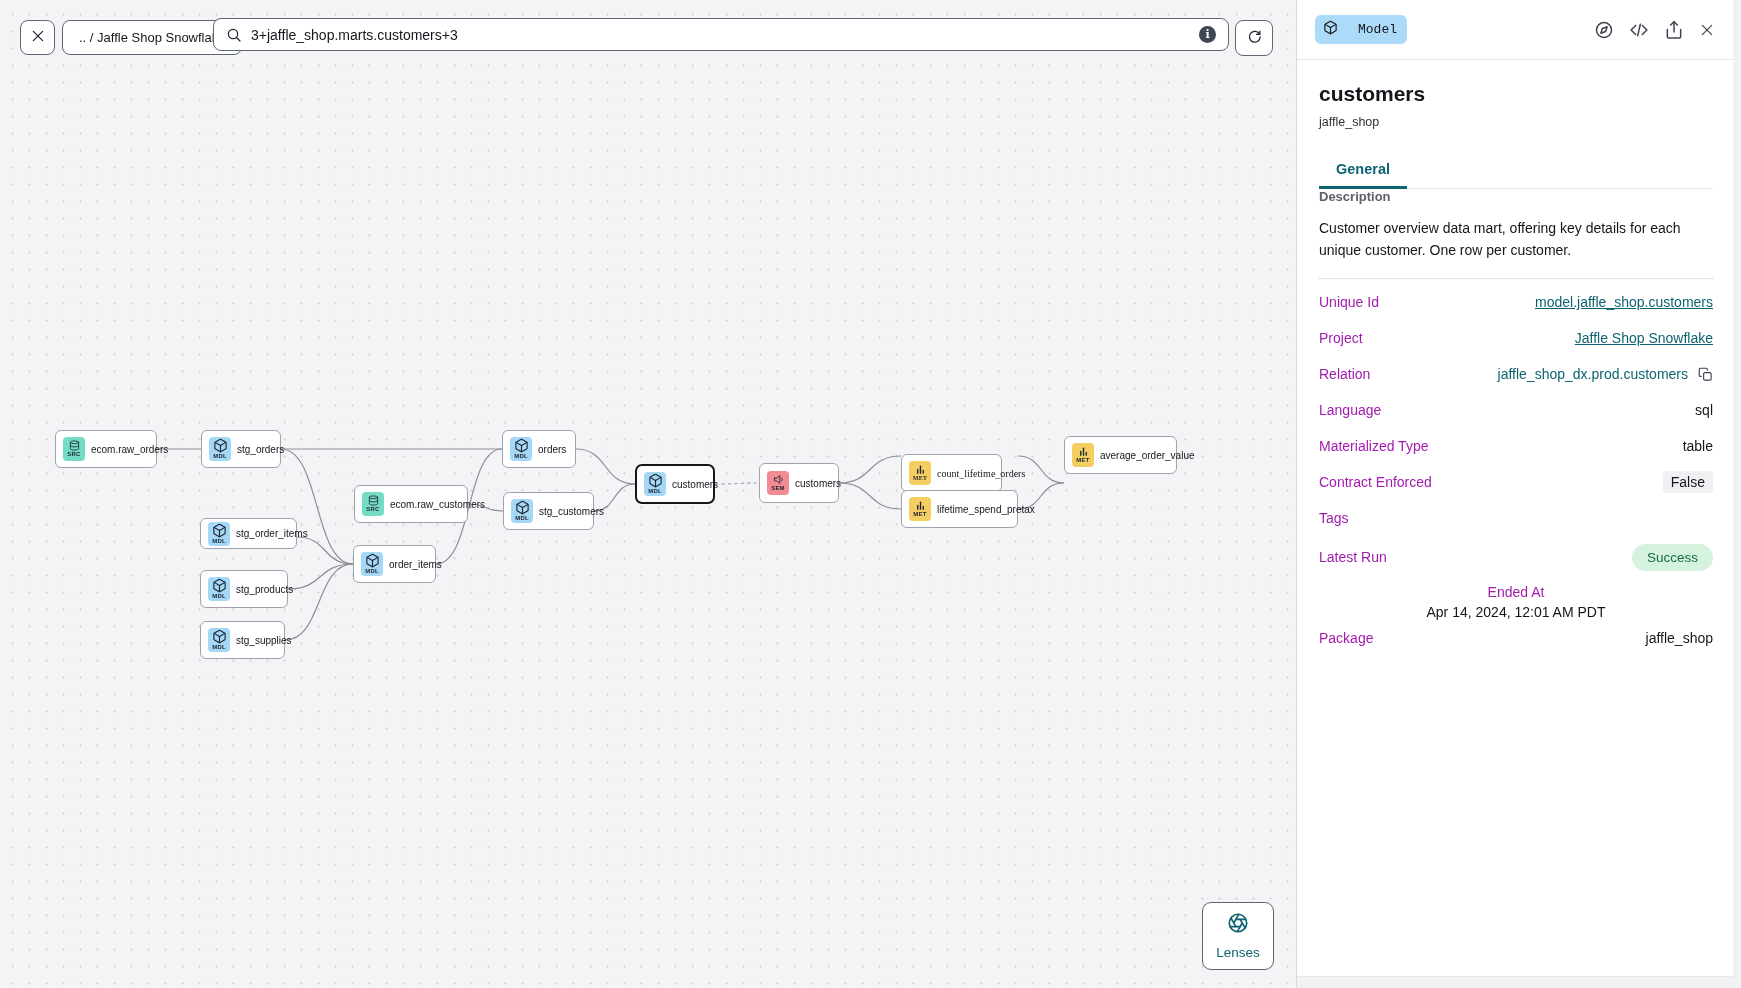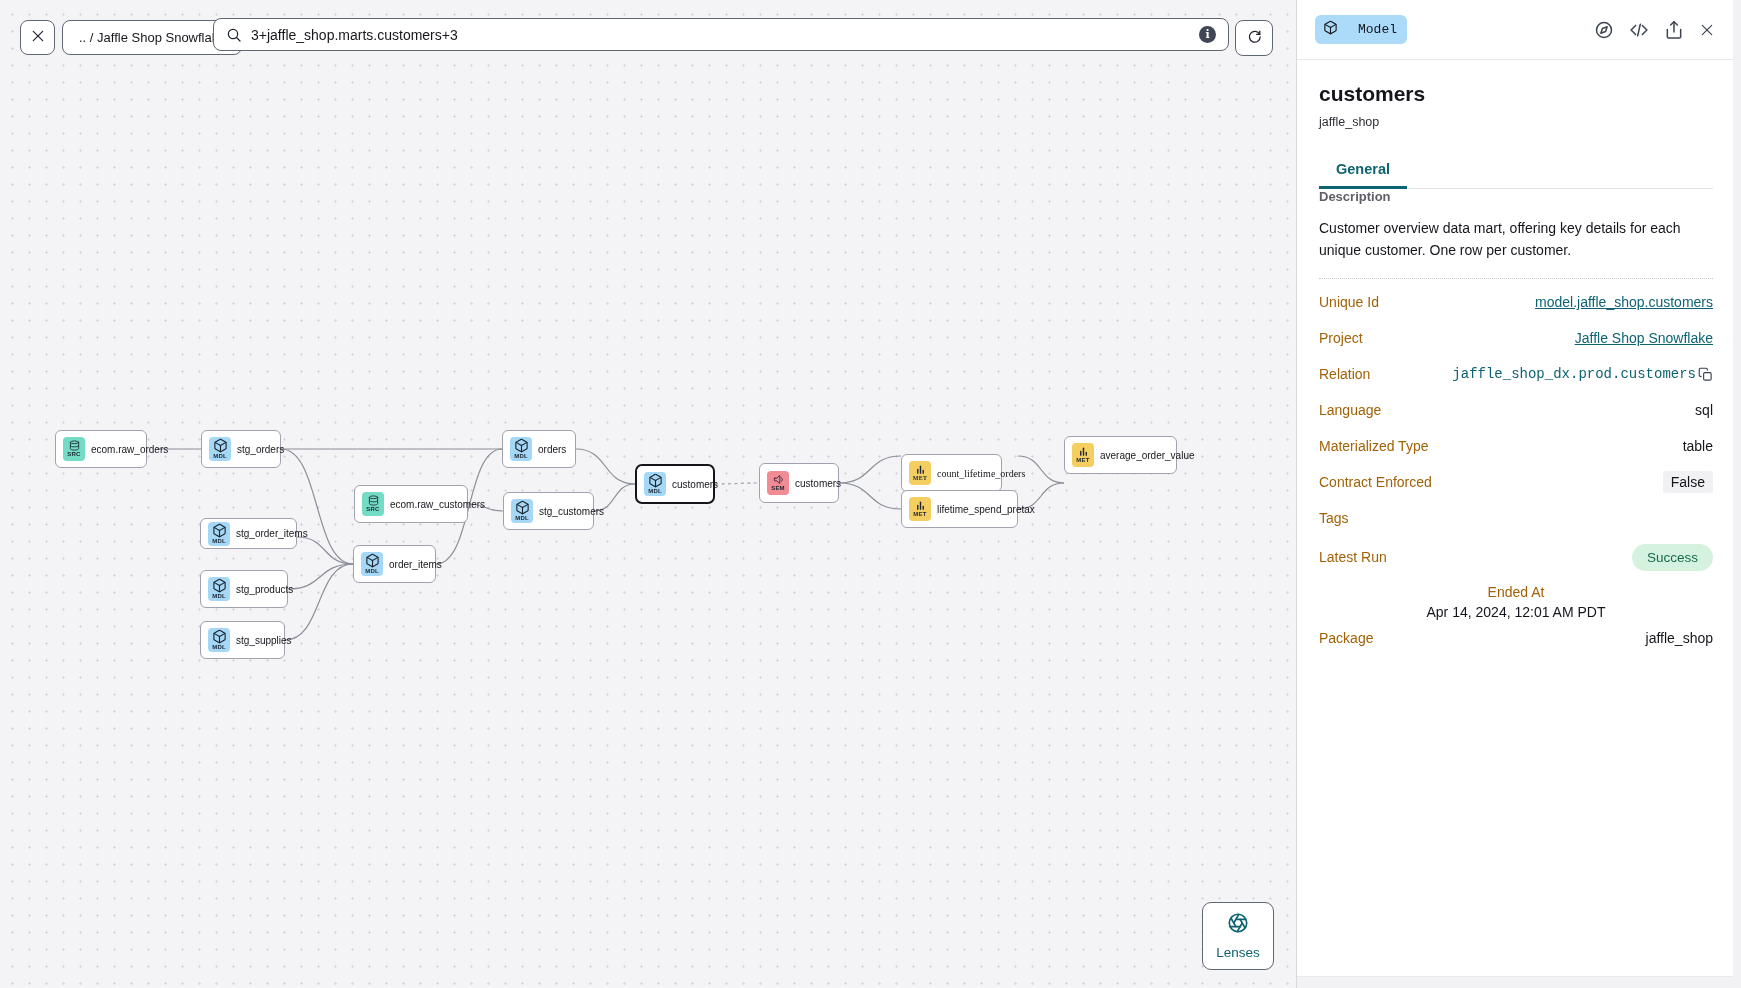--- a/index.html
+++ b/index.html
@@ -104,24 +104,24 @@
   }
 
   .sect-label { font-size:13px; font-weight:bold; color:#5f5f68; }
   .desc { margin-top:13px; font-size:14px; line-height:1.58; color:#15151c; }
   .dotted-sep { border-top:1px dotted #c6c7cd; margin-top:17px; }
 
   .frows { margin-top:5px; }
   .frow { height:36px; display:flex; align-items:center; justify-content:space-between; font-size:14px; }
   .frow.tall { height:42px; }
   .frow.gap-top { margin-top:6px;flex-direction:column; }
-  .flabel { color:#a16207; }
+  .flabel { color:#a21caf; }
   .fval { color:#15151c; text-align:right; }
   a.link { color:#0d6371; text-decoration:underline; cursor:pointer; }
-  .rel { color:#0d6371; display:flex; align-items:center; gap:2px;font-family:Liberation Mono, monospace; }
+  .rel { color:#0d6371; display:flex; align-items:center; gap:10px; }
   .copy-btn { color:#394050; display:flex; cursor:pointer; }
   .chip { background:#f1f1f4; border-radius:3px; padding:3px 8px; color:#15151c; }
   .pill-success {
     background:#d5f2df; color:#166a4a; border-radius:16px; padding:6px 15px;
     font-size:13.5px; cursor:default;
   }
 </style>
 </head>
 <body>
 
@@ -137,21 +137,21 @@
       <path d="M436 564 C 472.3 564, 465.7 449, 502 449" class="edge"></path>
       <path d="M576 449 C 608.45 449, 602.55 484, 635 484" class="edge"></path>
       <path d="M594 511 C 616.55 511, 612.45 484, 635 484" class="edge"></path>
       <path d="M715 484 C 739.2 484, 734.8 483, 759 483" class="edge dashed"></path>
       <path d="M839 483 C 873.1 483, 866.9 456, 901 456" class="edge"></path>
       <path d="M839 483 C 873.1 483, 866.9 509, 901 509" class="edge"></path>
       <path d="M1018 456 C 1043.3 456, 1038.7 483, 1064 483" class="edge"></path>
       <path d="M1018 509 C 1043.3 509, 1038.7 483, 1064 483" class="edge"></path>
     </svg>
   <div id="nodes-layer">
-      <div class="node" style="left: 55px; top: 430px; width: 92px; height: 38px;">
+      <div class="node" style="left: 55px; top: 430px; width: 102px; height: 38px;">
         <span class="nbadge source">
           <svg width="11" height="11" viewBox="0 0 24 24" fill="none" stroke="currentColor" stroke-width="1.8" stroke-linecap="round" stroke-linejoin="round">
             <ellipse cx="12" cy="5" rx="9" ry="3"></ellipse>
             <path d="M21 5v14c0 1.7-4 3-9 3s-9-1.3-9-3V5"></path>
             <path d="M3 12c0 1.7 4 3 9 3s9-1.3 9-3"></path>
           </svg>
           <span class="btxt">SRC</span>
         </span>
         <span class="nlabel">ecom.raw_orders</span>
       </div>

